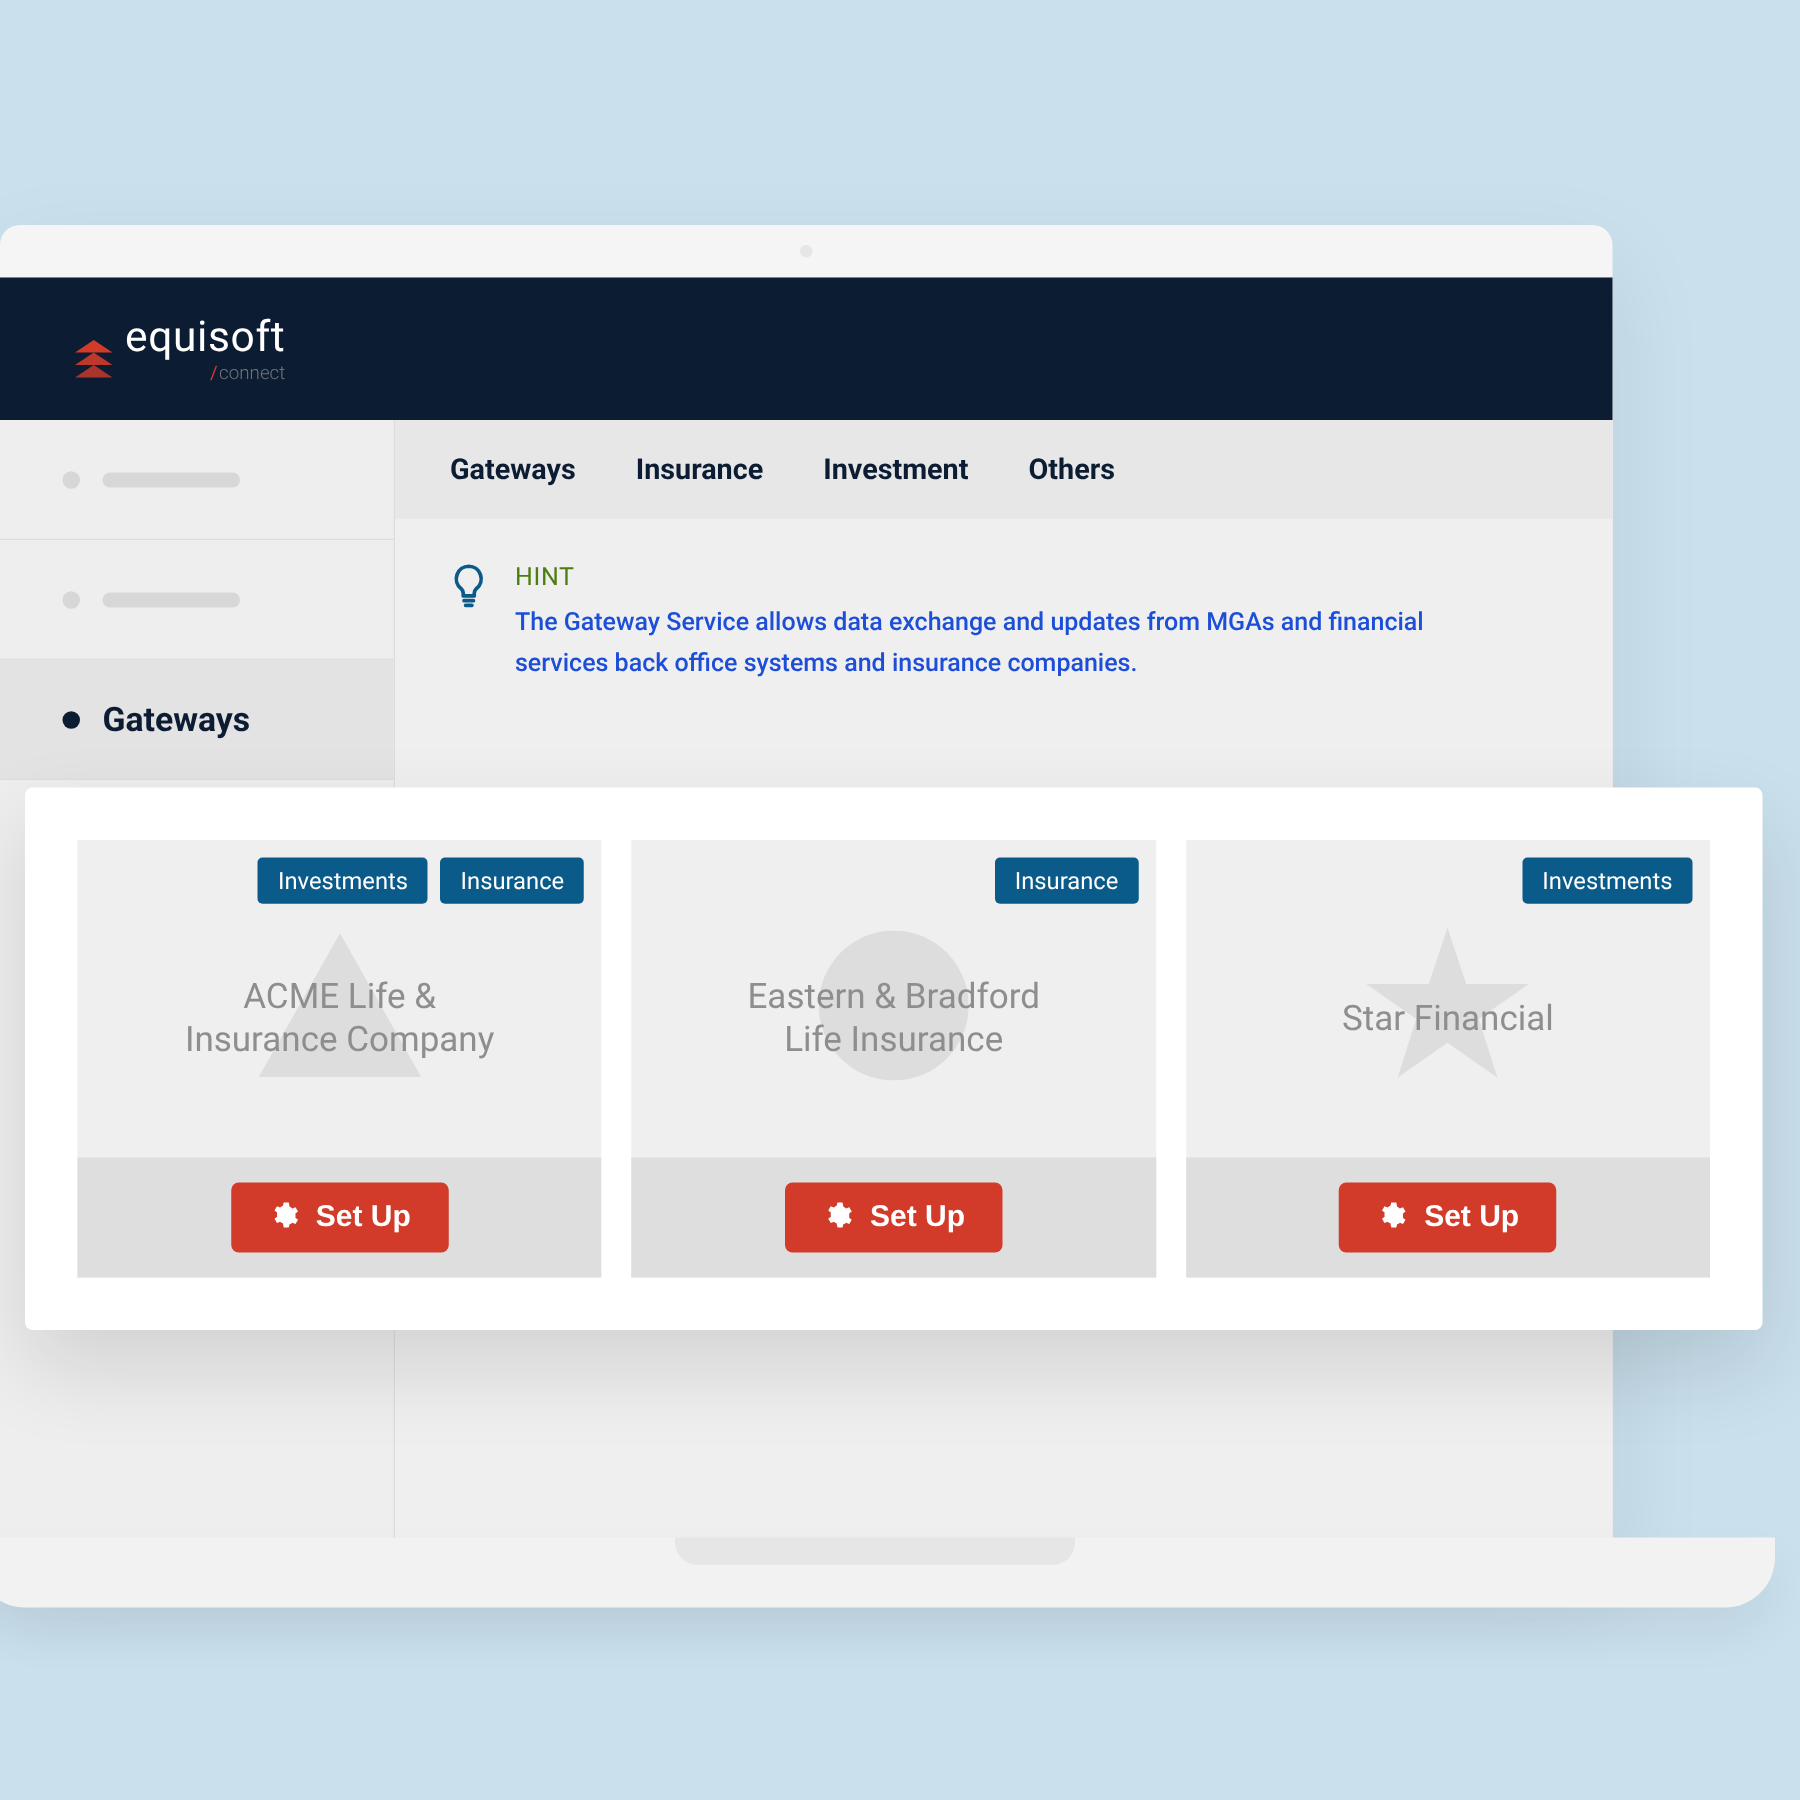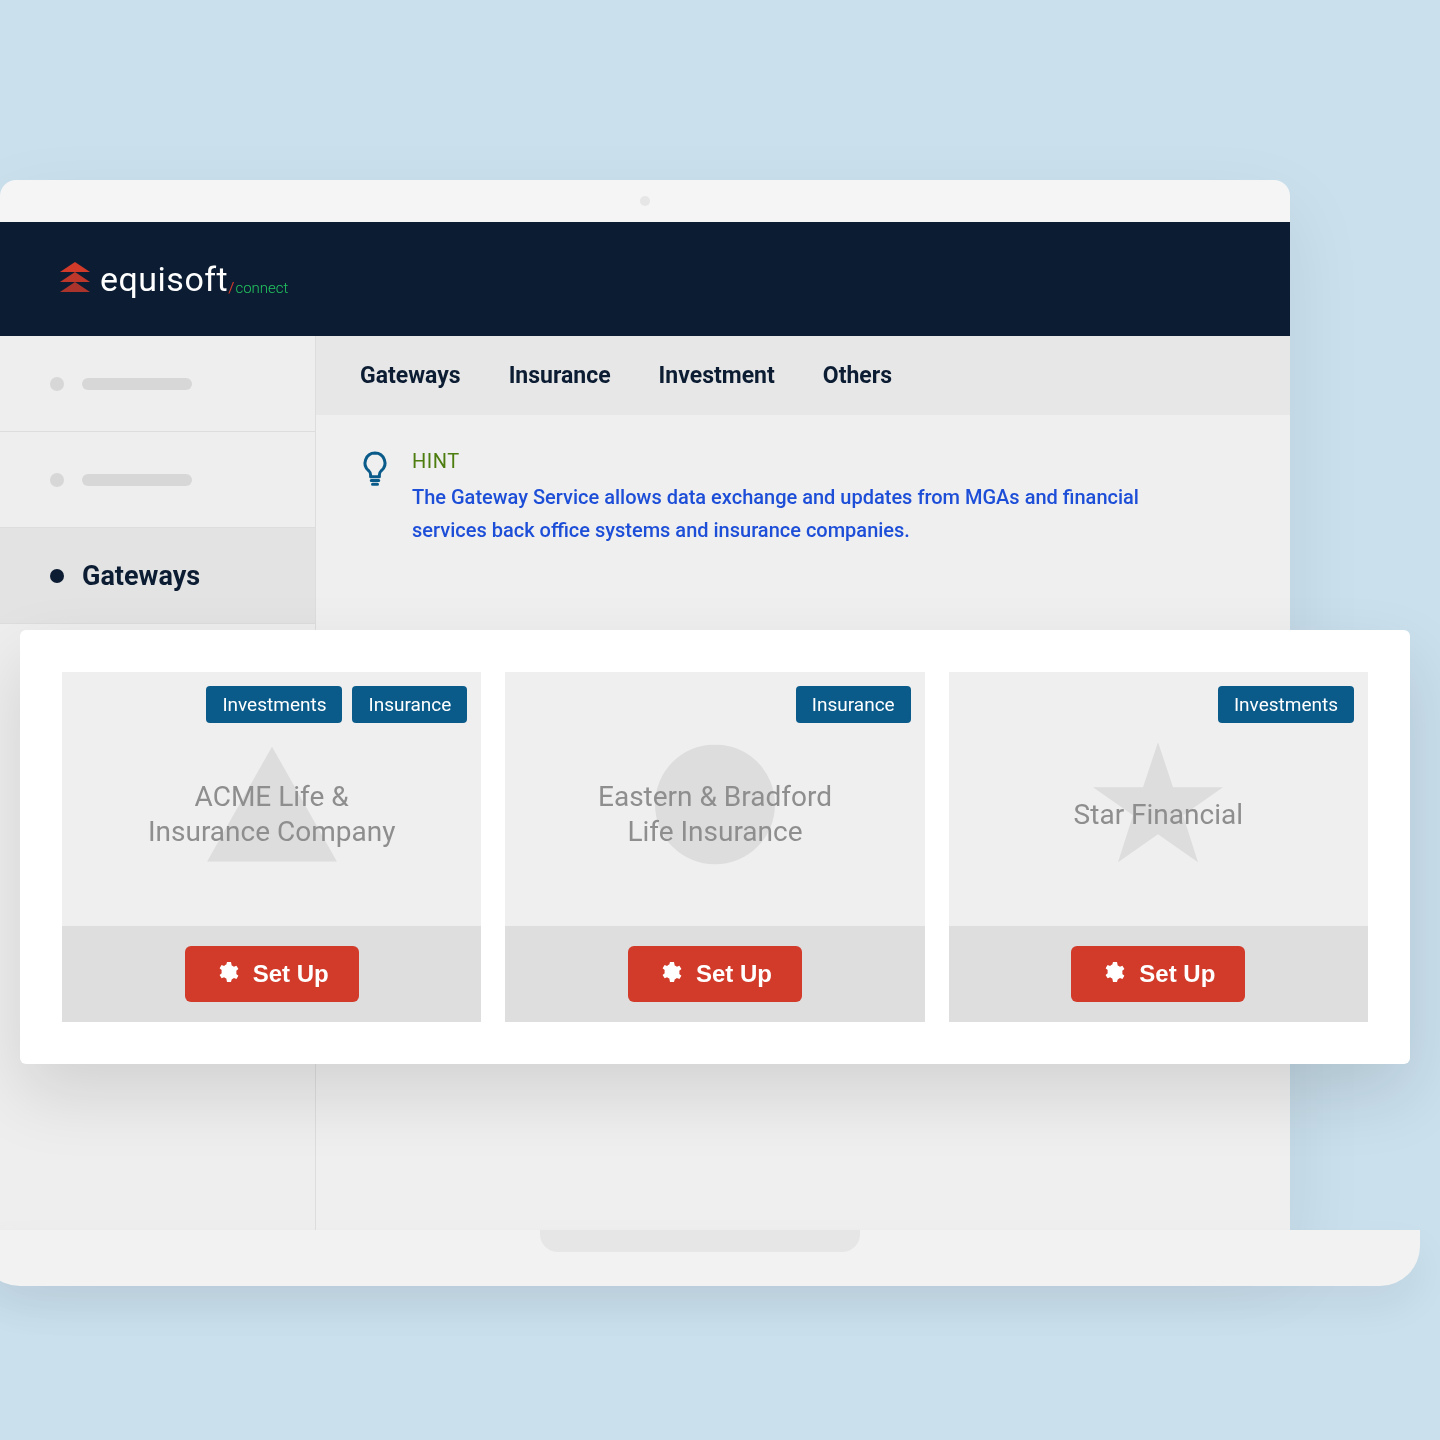--- a/index.html
+++ b/index.html
@@ -66,35 +66,36 @@
   }
   .brand {
     display: flex;
     align-items: flex-end;
     gap: 10px;
     color: #fff;
   }
   .brand-mark svg { display:block; }
   .brand-text {
     display: flex;
+    flex-direction: column;
     line-height: 1;
   }
   .brand-name {
     font-size: 34px;
     font-weight: 400;
     letter-spacing: 0.5px;
   }
   .brand-sub {
     font-size: 15px;
     color: #d23b2a;
     align-self: flex-end;
     margin-top: 4px;
   }
   .brand-sub::before { content:"/"; color:#d23b2a; margin-right:1px; }
-  .brand-sub-label { color:#22c55e; font-weight:300; }
+  .brand-sub-label { color:#737373; font-weight:300; }
 
   
   .app-body {
     display: flex;
     height: calc(100% - 114px);
   }
   .sidebar {
     width: 316px;
     background: #eeeeee;
     border-right: 1px solid #ddd;

